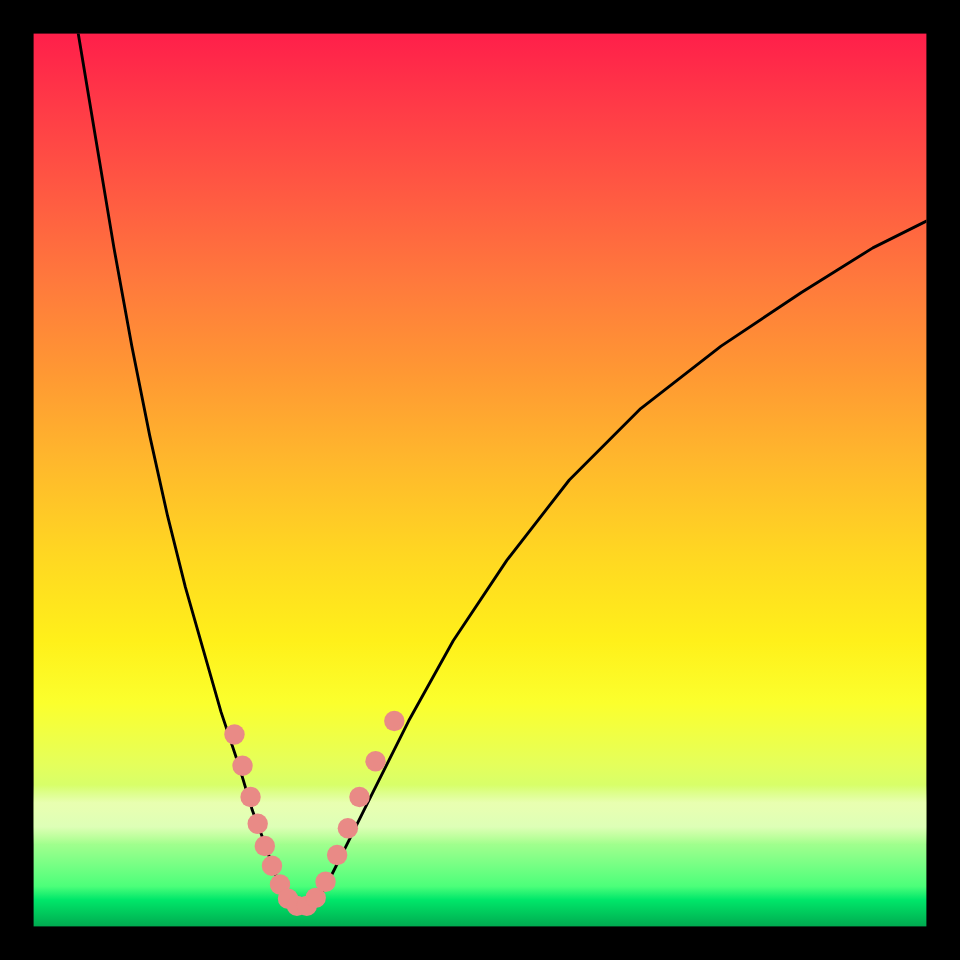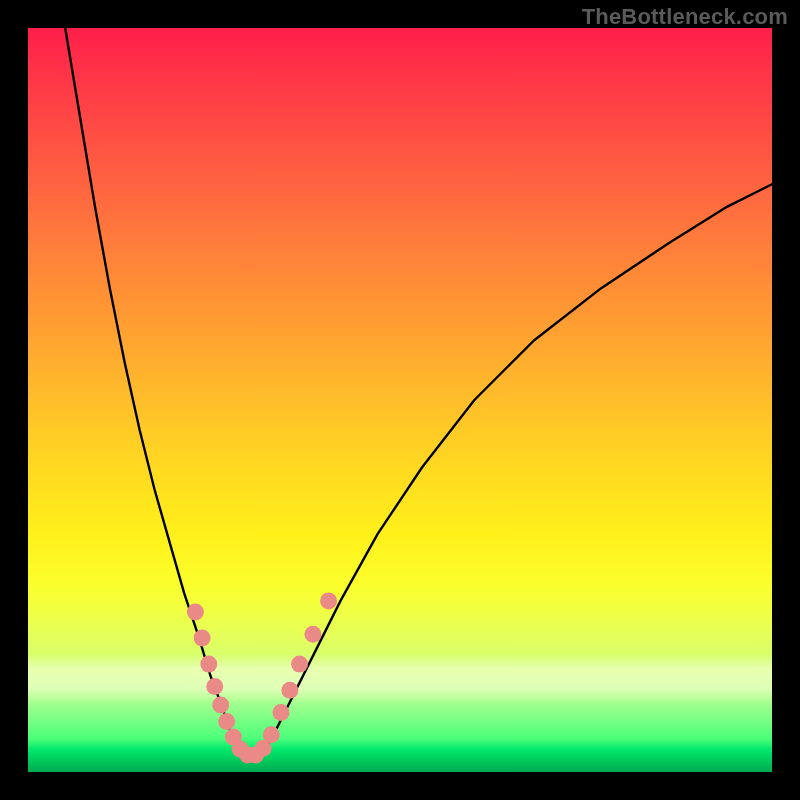--- a/index.html
+++ b/index.html
@@ -76,21 +76,20 @@
     left: 0; top: 0;
     width: 744px;
     height: 744px;
     z-index: 10;
   }
 </style>
 </head>
 <body>
 
 <div class="frame">
-  <div class="watermark">TheBottleneck.com</div>
 
   <div class="plot">
     <div class="gradient"></div>
     <div class="pale-band"></div>
 
     <svg class="curves" viewBox="0 0 744 744">
       <g id="line-group" fill="none" stroke="#000" stroke-width="2.4" stroke-linecap="round" stroke-linejoin="round">
           <path d="M37.20 0.00 L52.08 89.28 L66.96 178.56 L81.84 260.40 L96.72 334.80 L111.60 401.76 L126.48 461.28 L141.36 513.36 L156.24 565.44 L171.12 610.08 L182.28 647.28 L193.44 677.04 L200.88 699.36 L208.32 714.24 L214.27 725.40"></path>
           <path d="M234.36 725.40 L245.52 706.80 L260.40 677.04 L282.72 632.40 L312.48 572.88 L349.68 505.92 L394.32 438.96 L446.40 372.00 L505.92 312.48 L572.88 260.40 L639.84 215.76 L699.36 178.56 L744.00 156.24"></path>
           <path d="M214.27 725.40 L219.48 727.63 L226.92 727.63 L234.36 725.40"></path>

